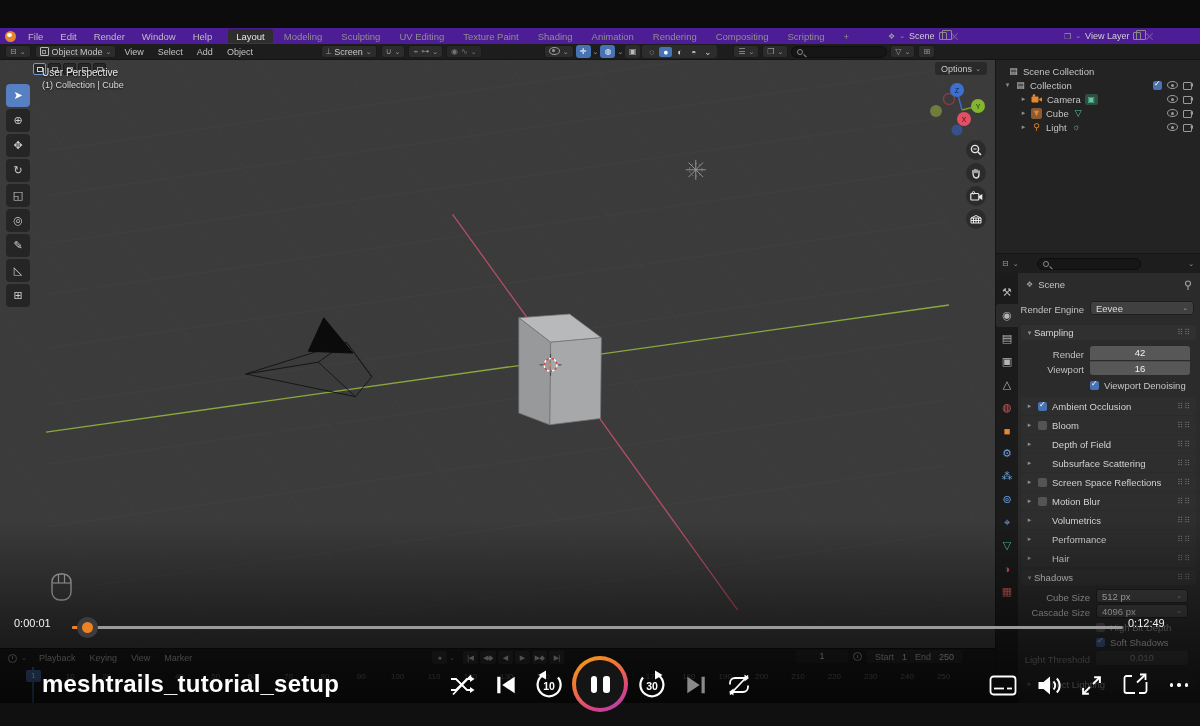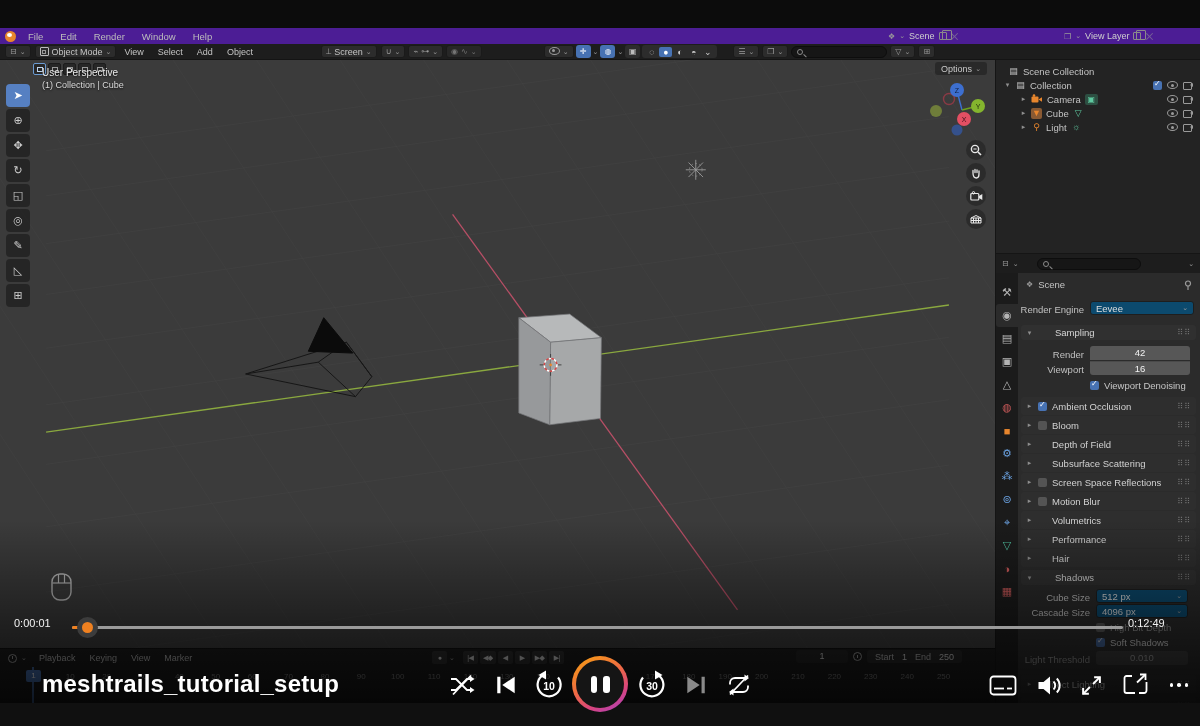--- a/index.html
+++ b/index.html
@@ -104,23 +104,23 @@
   .props{position:absolute;left:995px;top:225px;width:205px;height:450px;background:#2b2b2b;border-left:1px solid #151515;border-top:1px solid #151515;font-size:9.5px}
   .props-header{position:absolute;left:0;top:0;width:100%;height:19px;background:#1d1d1d;display:flex;align-items:center;gap:4px;padding:0 6px}
   .ptabs{position:absolute;left:0;top:19px;width:22px;bottom:0;background:#1b1b1b;display:flex;flex-direction:column;align-items:stretch;padding-top:8px}
   .ptab{height:23px;display:flex;align-items:center;justify-content:center;font-size:11px}
   .ptab.active{background:#2b2b2b;border-radius:3px 0 0 3px}
   .t-gray{color:#b5b5b5}.t-orange{color:#e8862d}.t-blue{color:#6aa1e0}.t-green{color:#4fbf9f}.t-red{color:#cc5a5a}
   .props-content{position:absolute;left:22px;top:19px;right:0;bottom:0}
   .prow{position:absolute;display:flex;align-items:center}
   .plabel{text-align:right;color:#c0c0c0}
   .pfield{background:#575757;color:#f2f2f2;text-align:center;border-radius:0;height:14px;line-height:14px}
-  .pdrop{background:#0c4a6e;color:#dedede;height:14px;display:flex;align-items:center;padding:0 5px;border-radius:3px;border:1px solid #1e1e1e}
+  .pdrop{background:#404040;color:#dedede;height:14px;display:flex;align-items:center;padding:0 5px;border-radius:3px;border:1px solid #1e1e1e}
   .pdrop .cv{margin-left:auto}
-  .panel-head{background:#303030;border-radius:3px;height:15px;display:flex;align-items:center;gap:22px;padding:0 5px;color:#d6d6d6}
+  .panel-head{background:#303030;border-radius:3px;height:15px;display:flex;align-items:center;gap:1px;padding:0 5px;color:#d6d6d6}
   .grip{margin-left:auto;color:#6f6f6f;font-size:8px;letter-spacing:1px}
   .grip::before{content:"⠿⠿"}
   .panel-row{background:#2e2e2e;border-radius:2px;height:18px;display:flex;align-items:center;gap:5px;padding:0 5px;margin-bottom:1px;color:#d2d2d2}
   .dim{color:#8f8f8f}
 
   
   .timeline{position:absolute;left:0;top:620px;width:995px;height:55px;background:#1b1b1b;border-top:1px solid #111;font-size:9px;color:#b0b0b0}
   .tl-head{position:absolute;left:0;top:0;width:100%;height:18px;display:flex;align-items:center;gap:4px;padding:0 8px}
   .tl-menus{display:flex;gap:14px;margin-left:8px}
   .transport{position:absolute;left:432px;top:2px;display:flex;align-items:center;gap:2px}
@@ -163,20 +163,34 @@
 
     <div class="bl-row1">
       <div class="bl-logo"></div>
       <div class="menus">
 
       <span>File</span>
           <span>Edit</span>
           <span>Render</span>
           <span>Window</span>
           <span>Help</span>
+        </div>
+      <div class="tabs">
+
+      <span class="active">Layout</span>
+          <span>Modeling</span>
+          <span>Sculpting</span>
+          <span>UV Editing</span>
+          <span>Texture Paint</span>
+          <span>Shading</span>
+          <span>Animation</span>
+          <span>Rendering</span>
+          <span>Compositing</span>
+          <span>Scripting</span>
+          <span>+</span>
         </div>
       <div class="scene-widget">
         <span class="mini-ic">❖</span>
           <span class="cv"></span>
         <span>Scene</span>
         <span class="copy-ic"></span>
         <span class="x-ic"></span>
       </div>
       <div class="layer-widget">
         <span class="mini-ic">❒</span>

